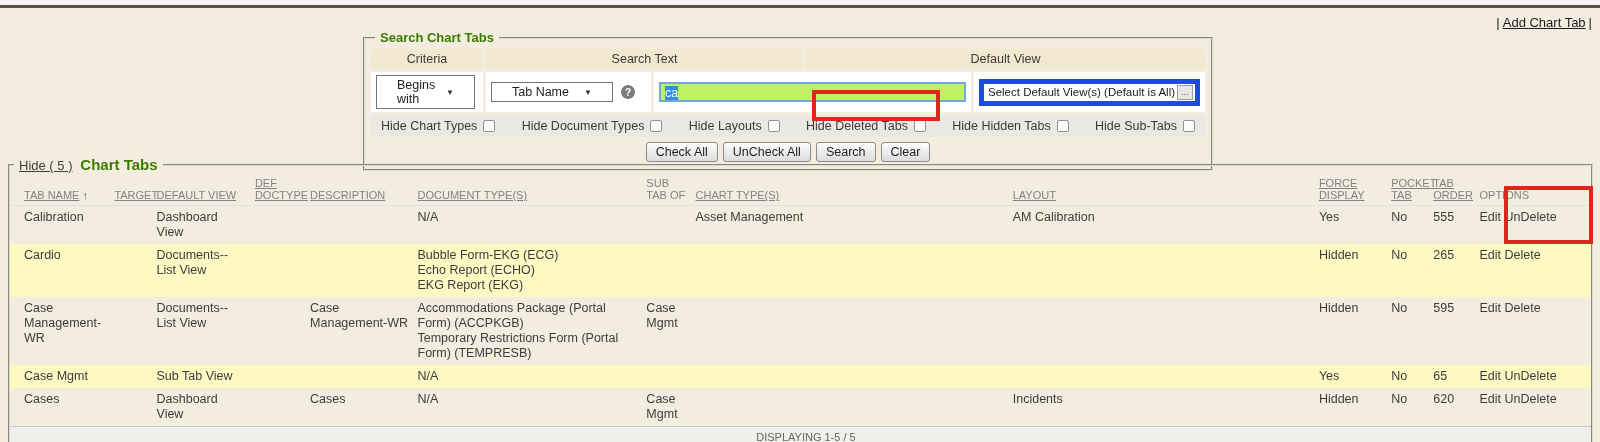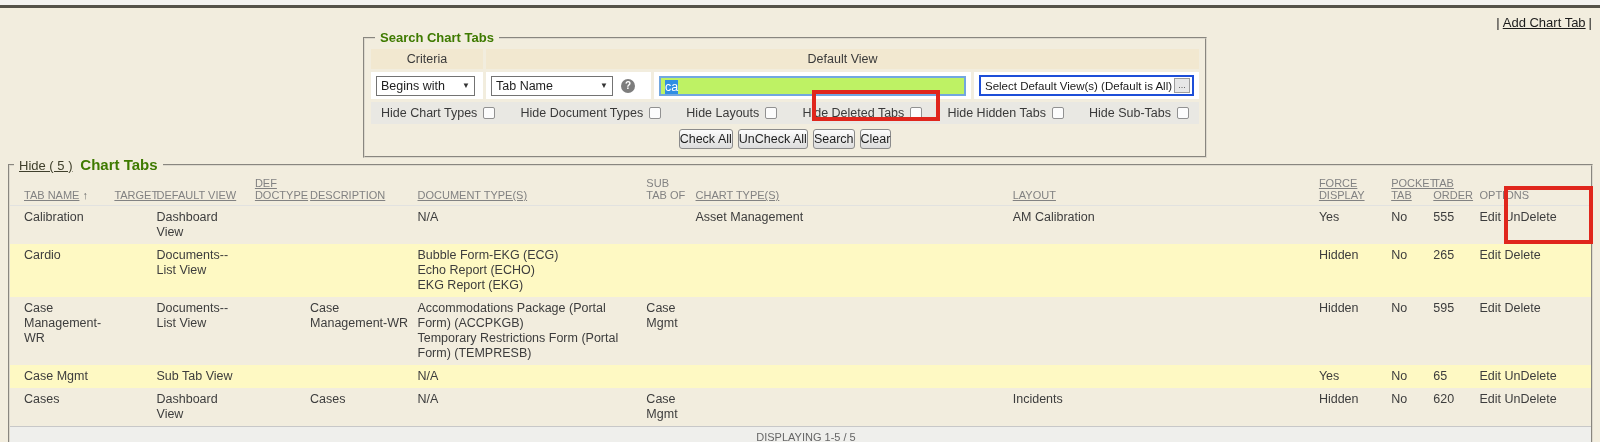--- a/index.html
+++ b/index.html
@@ -16,36 +16,36 @@
   legend { padding:0 5px; margin-left:4px; }
 
   
   .search-fs { position:absolute; left:363px; top:30px; width:818px; padding:4px 6px 7px 6px; }
   .search-fs legend { font-size:13px; font-weight:bold; color:#3e7a00; }
   .srow { display:flex; gap:3px; margin-bottom:3px; }
   .hcell { background:#f2e8d0; text-align:center; font-size:12.5px; color:#3a3a3a; padding:3px 0; }
   .ccell { background:#ffffff; padding:3px 5px; display:flex; align-items:center; }
   .w1 { width:112px; } .w2 { width:165px; } .w3 { width:317px; } .w4 { flex:1; }
   .fake-select { border:1px solid #737373; background:#fff; font-size:12.5px; color:#1e1e1e;
-                 padding:2px 4px; display:flex; justify-content:space-between; align-items:center; cursor:pointer; }
+                 padding:2px 20px; display:flex; justify-content:space-between; align-items:center; cursor:pointer; }
   .fake-select .arr { font-size:8px; color:#333; margin-left:6px; }
   .sel-criteria { width:99px; }
   .sel-field { width:122px; }
   .help { width:14px; height:14px; border-radius:50%; background:#7d7d7d; color:#fff; font-size:10px; font-weight:bold;
           display:inline-flex; align-items:center; justify-content:center; margin-left:8px; cursor:pointer; }
   .text-input { width:100%; border:2px solid #72a7e0; background:#bef264; font-size:12.5px; padding:2px 4px; height:20px; }
   .text-input .seltxt { background:#308ee3; color:#fff; }
-  .dv-wrap { margin:0 auto; display:flex; align-items:center; border:2px solid #1d4ed8; background:#fff; padding:1px 2px; }
+  .dv-wrap { margin:0 auto; display:flex; align-items:center; border:5px solid #1d4ed8; background:#fff; padding:1px 2px; }
   .dv-text { font-size:11.5px; color:#1a1a1a; white-space:nowrap; padding:1px 2px; }
   .dots { font-size:9px; color:#555; background:#e6e6e6; border:1px solid #9c9c9c; width:16px; height:15px; line-height:11px; cursor:pointer; }
   .chk-row { background:#e9e8e3; display:flex; justify-content:space-between; align-items:center; padding:4px 10px; margin-bottom:3px;gap:14px; }
   .fgroup { display:flex; align-items:center; font-size:12.5px; color:#3a3a3a; }
   .cbox { width:12px; height:12px; border:1px solid #919191; background:#fcfcfc; border-radius:2px; margin-left:6px; cursor:pointer; }
   .btn-row { display:flex; justify-content:center; gap:5px; padding-top:2px; }
-  .btn { font-family:"Liberation Sans", sans-serif; font-size:12.5px; color:#1e1e1e; padding:2px 0;
+  .btn { font-family:"Liberation Sans", sans-serif; font-size:12.5px; color:#1e1e1e; padding:2px 9px;
          background:linear-gradient(#fdfdfd,#dcdcdc); border:1px solid #8b8b8b; border-radius:3px; cursor:pointer; }
 
   
   .results-fs { position:absolute; left:8px; top:156px; width:1585px; height:292px; padding:0; }
   .results-fs legend { font-size:14px; }
   .hide-link { color:#40402c; text-decoration:underline; font-size:13px; cursor:pointer; margin-right:4px; }
   .res-title { color:#3e7a00; font-weight:bold; font-size:15px; }
 
   table.res-table { width:100%; border-collapse:collapse; table-layout:fixed; margin-top:2px; }
   .res-table th { font-size:11px; font-weight:normal; color:#828282; text-align:left; vertical-align:bottom;
@@ -73,20 +73,21 @@
 
   <div class="addlink">
     <span>|</span><a>Add Chart Tab</a><span>|</span>
   </div>
 
   <fieldset class="search-fs">
     <legend>Search Chart Tabs</legend>
 
     <div class="srow" id="searchCols">
         <div class="hcell w1">Criteria</div>
+        <div class="hcell w3">Search Text</div>
         <div class="hcell w4">Default View</div>
       </div>
 
     <div class="srow">
       <div class="ccell w1">
         <div class="fake-select sel-criteria">
           <span>Begins with</span>
           <span class="arr">▼</span>
         </div>
       </div>

